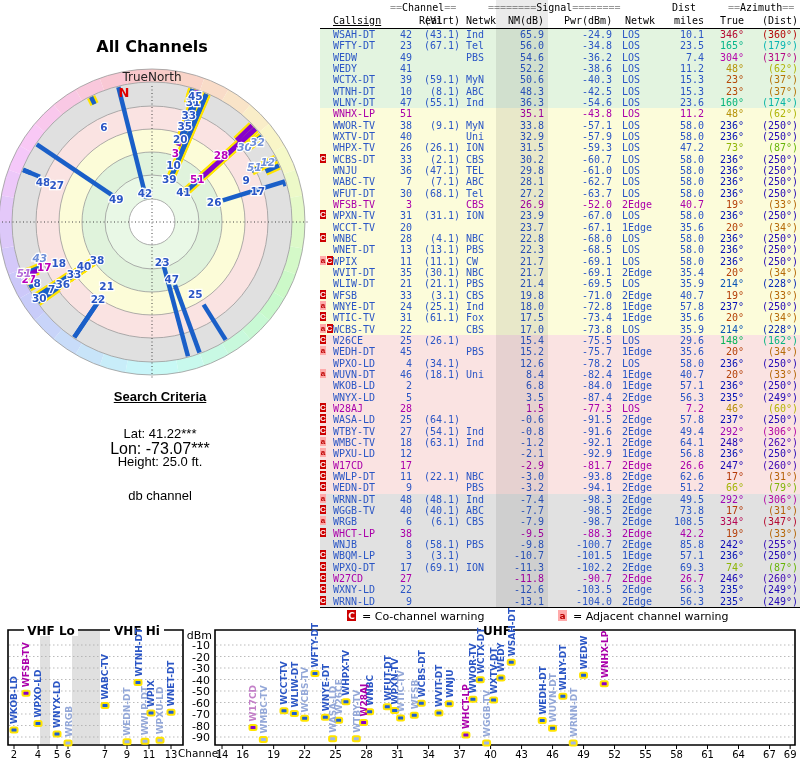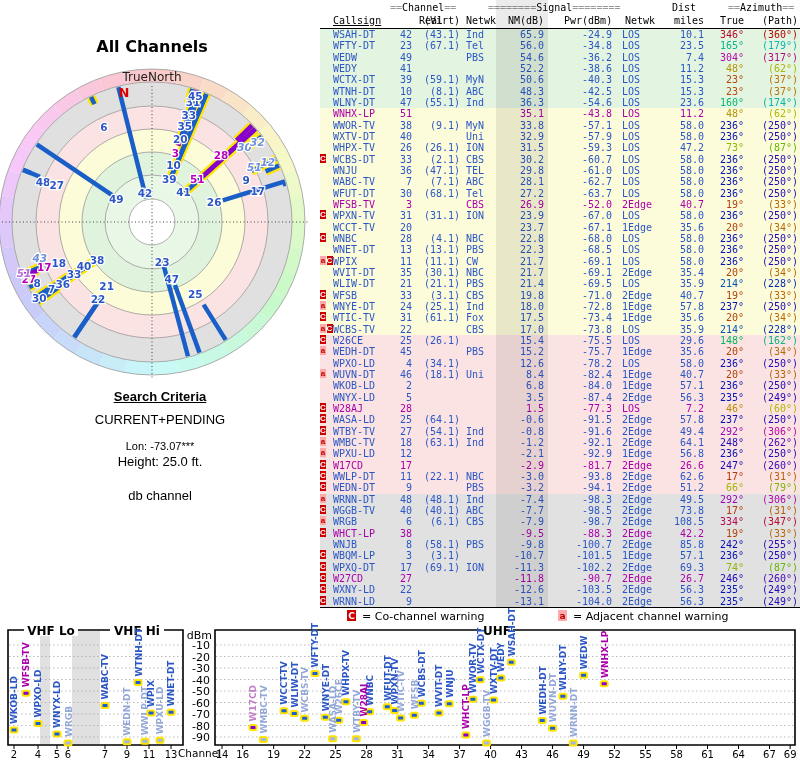--- a/index.html
+++ b/index.html
@@ -3,21 +3,21 @@
 <meta charset="utf-8">
 <style>
   html,body{margin:0;padding:0;background:#fff;}
   #page{position:relative;width:800px;height:768px;background:#fff;overflow:hidden;
         font-family:"Liberation Sans",sans-serif;}
   
   .cblock{position:absolute;left:0;width:320px;text-align:center;color:#000;}
   #search-title{top:389px;font-size:13px;font-weight:bold;text-decoration:underline;}
   #crit1{top:412px;font-size:13px;}
   #crit2{top:426px;font-size:13px;}
-  #crit3{top:440px;font-size:11px;}
+  #crit3{top:440px;font-size:16px;}
   #crit4{top:454px;font-size:13px;}
   #dbdl{top:488px;font-size:13px;}
   #dbdc{top:502px;font-size:13px;}
   #site-link{top:590px;font-size:14px;}
   #site-link a{color:#3333cc;text-decoration:underline;cursor:pointer;}
   
   #tablepanel{position:absolute;left:320px;top:0;width:480px;height:612px;
               font-family:"DejaVu Sans Mono",monospace;font-size:10px;}
   #thead{position:absolute;left:0;top:0;width:480px;height:28px;border-bottom:1px solid #000;}
   .h1s,.h2s{position:absolute;white-space:pre;color:#000;}
@@ -229,41 +229,41 @@
       <text x="254.4219207716355" y="171.04129871683665" text-anchor="middle" font-size="10.5px" font-weight="bold" fill="#6f8fd8" stroke="#fff" stroke-width="2.4" paint-order="stroke" font-style="italic">51</text>
       <text x="267.83084814448785" y="166.48123503385892" text-anchor="middle" font-size="10.5px" font-weight="bold" fill="#6f8fd8" stroke="#fff" stroke-width="2.4" paint-order="stroke" font-style="italic">12</text>
       <text x="39.775331077171884" y="261.9640053362438" text-anchor="middle" font-size="10.5px" font-weight="bold" fill="#6f8fd8" stroke="#fff" stroke-width="2.4" paint-order="stroke" font-style="italic">43</text>
       <text x="24.048628069783348" y="277.1957098913959" text-anchor="middle" font-size="10.5px" font-weight="bold" fill="#b66fd8" stroke="#fff" stroke-width="2.4" paint-order="stroke" font-style="italic">51</text>
       <text x="152" y="52" text-anchor="middle" font-size="16px" font-weight="bold" fill="#000">All Channels</text>
       <text x="152" y="81" text-anchor="middle" font-size="12px" fill="#222">TrueNorth</text>
       <text x="124" y="97" text-anchor="middle" font-size="13px" font-weight="bold" fill="#dd0000">N</text>
     </svg>
 
   <div class="cblock" id="search-title">Search Criteria</div>
-  <div class="cblock" id="crit1">CURRENT+PENDING</div>
+  <div class="cblock" id="crit2">Lat: 41.22***</div>
   <div class="cblock" id="crit3">Lon: -73.07***</div>
   <div class="cblock" id="crit4">Height: 25.0 ft.</div>
   <div class="cblock" id="dbdl">db channel</div>
 
   <div id="tablepanel">
     <div id="thead">
         <div class="h1s" style="left: 70px;"><span class="eq">==</span>Channel<span class="eq">==</span></div>
         <div class="h1s" style="left: 168px;"><span class="eq">========</span>Signal<span class="eq">========</span></div>
         <div class="h1s" style="left: 352px;"><span class="eq"></span>Dist<span class="eq"></span></div>
         <div class="h1s" style="left: 408px;"><span class="eq">==</span>Azimuth<span class="eq">==</span></div>
         <div class="h2s" style="left: 13px; text-decoration: underline;">Callsign</div>
         <div class="h2s" style="left: 68px; margin-left: 31px;">Real</div>
         <div class="h2s" style="left: 104px;">(Virt)</div>
         <div class="h2s" style="left: 146px;">Netwk</div>
         <div class="h2s" style="left: 188px;">NM(dB)</div>
         <div class="h2s" style="left: 244px;">Pwr(dBm)</div>
         <div class="h2s" style="left: 305px;">Netwk</div>
         <div class="h2s" style="left: 354px;">miles</div>
         <div class="h2s" style="left: 400px;">True</div>
-        <div class="h2s" style="left: 442px;">(Path)</div>
+        <div class="h2s" style="left: 442px;">(Dist)</div>
       </div>
     <div id="tbody">
         <div class="trow zg" style="top: 0px;"><span style="color: rgb(43, 86, 197); left: 13px;">WSAH-DT</span><span class="ra" style="color: rgb(43, 86, 197); left: 50px; width: 42px; text-align: right;">42</span><span class="ra" style="color: rgb(43, 86, 197); left: 96px; width: 44px; text-align: right;">(43.1)</span><span style="color: rgb(43, 86, 197); left: 146px;">Ind</span><span class="ra" style="color: rgb(43, 86, 197); left: 182px; width: 42px; text-align: right;">65.9</span><span class="ra" style="color: rgb(43, 86, 197); left: 248px; width: 44px; text-align: right;">-24.9</span><span style="color: rgb(43, 86, 197); left: 302px;">LOS</span><span class="ra" style="color: rgb(43, 86, 197); left: 348px; width: 36px; text-align: right;">10.1</span><span class="ra" style="color: rgb(181, 8, 48); left: 394px; width: 30px; text-align: right;">346°</span><span class="ra" style="color: rgb(181, 8, 8); left: 436px; width: 42px; text-align: right;">(360°)</span></div>
         <div class="trow zg" style="top: 11.333px;"><span style="color: rgb(43, 86, 197); left: 13px;">WFTY-DT</span><span class="ra" style="color: rgb(43, 86, 197); left: 50px; width: 42px; text-align: right;">23</span><span class="ra" style="color: rgb(43, 86, 197); left: 96px; width: 44px; text-align: right;">(67.1)</span><span style="color: rgb(43, 86, 197); left: 146px;">Tel</span><span class="ra" style="color: rgb(43, 86, 197); left: 182px; width: 42px; text-align: right;">56.0</span><span class="ra" style="color: rgb(43, 86, 197); left: 248px; width: 44px; text-align: right;">-34.8</span><span style="color: rgb(43, 86, 197); left: 302px;">LOS</span><span class="ra" style="color: rgb(43, 86, 197); left: 348px; width: 36px; text-align: right;">23.5</span><span class="ra" style="color: rgb(8, 181, 138); left: 394px; width: 30px; text-align: right;">165°</span><span class="ra" style="color: rgb(8, 181, 178); left: 436px; width: 42px; text-align: right;">(179°)</span></div>
         <div class="trow zg" style="top: 22.666px;"><span style="color: rgb(43, 86, 197); left: 13px;">WEDW</span><span class="ra" style="color: rgb(43, 86, 197); left: 50px; width: 42px; text-align: right;">49</span><span style="color: rgb(43, 86, 197); left: 146px;">PBS</span><span class="ra" style="color: rgb(43, 86, 197); left: 182px; width: 42px; text-align: right;">54.6</span><span class="ra" style="color: rgb(43, 86, 197); left: 248px; width: 44px; text-align: right;">-36.2</span><span style="color: rgb(43, 86, 197); left: 302px;">LOS</span><span class="ra" style="color: rgb(43, 86, 197); left: 348px; width: 36px; text-align: right;">7.4</span><span class="ra" style="color: rgb(181, 8, 170); left: 394px; width: 30px; text-align: right;">304°</span><span class="ra" style="color: rgb(181, 8, 132); left: 436px; width: 42px; text-align: right;">(317°)</span></div>
         <div class="trow zg" style="top: 33.999px;"><span style="color: rgb(43, 86, 197); left: 13px;">WEDY</span><span class="ra" style="color: rgb(43, 86, 197); left: 50px; width: 42px; text-align: right;">41</span><span class="ra" style="color: rgb(43, 86, 197); left: 182px; width: 42px; text-align: right;">52.2</span><span class="ra" style="color: rgb(43, 86, 197); left: 248px; width: 44px; text-align: right;">-38.6</span><span style="color: rgb(43, 86, 197); left: 302px;">LOS</span><span class="ra" style="color: rgb(43, 86, 197); left: 348px; width: 36px; text-align: right;">11.2</span><span class="ra" style="color: rgb(181, 146, 8); left: 394px; width: 30px; text-align: right;">48°</span><span class="ra" style="color: rgb(175, 181, 8); left: 436px; width: 42px; text-align: right;">(62°)</span></div>
         <div class="trow zg" style="top: 45.332px;"><span style="color: rgb(43, 86, 197); left: 13px;">WCTX-DT</span><span class="ra" style="color: rgb(43, 86, 197); left: 50px; width: 42px; text-align: right;">39</span><span class="ra" style="color: rgb(43, 86, 197); left: 96px; width: 44px; text-align: right;">(59.1)</span><span style="color: rgb(43, 86, 197); left: 146px;">MyN</span><span class="ra" style="color: rgb(43, 86, 197); left: 182px; width: 42px; text-align: right;">50.6</span><span class="ra" style="color: rgb(43, 86, 197); left: 248px; width: 44px; text-align: right;">-40.3</span><span style="color: rgb(43, 86, 197); left: 302px;">LOS</span><span class="ra" style="color: rgb(43, 86, 197); left: 348px; width: 36px; text-align: right;">15.3</span><span class="ra" style="color: rgb(181, 74, 8); left: 394px; width: 30px; text-align: right;">23°</span><span class="ra" style="color: rgb(181, 115, 8); left: 436px; width: 42px; text-align: right;">(37°)</span></div>
         <div class="trow zg" style="top: 56.665px;"><span style="color: rgb(43, 86, 197); left: 13px;">WTNH-DT</span><span class="ra" style="color: rgb(43, 86, 197); left: 50px; width: 42px; text-align: right;">10</span><span class="ra" style="color: rgb(43, 86, 197); left: 96px; width: 44px; text-align: right;">(8.1)</span><span style="color: rgb(43, 86, 197); left: 146px;">ABC</span><span class="ra" style="color: rgb(43, 86, 197); left: 182px; width: 42px; text-align: right;">48.3</span><span class="ra" style="color: rgb(43, 86, 197); left: 248px; width: 44px; text-align: right;">-42.5</span><span style="color: rgb(43, 86, 197); left: 302px;">LOS</span><span class="ra" style="color: rgb(43, 86, 197); left: 348px; width: 36px; text-align: right;">15.3</span><span class="ra" style="color: rgb(181, 74, 8); left: 394px; width: 30px; text-align: right;">23°</span><span class="ra" style="color: rgb(181, 115, 8); left: 436px; width: 42px; text-align: right;">(37°)</span></div>
         <div class="trow zg" style="top: 67.998px;"><span style="color: rgb(43, 86, 197); left: 13px;">WLNY-DT</span><span class="ra" style="color: rgb(43, 86, 197); left: 50px; width: 42px; text-align: right;">47</span><span class="ra" style="color: rgb(43, 86, 197); left: 96px; width: 44px; text-align: right;">(55.1)</span><span style="color: rgb(43, 86, 197); left: 146px;">Ind</span><span class="ra" style="color: rgb(43, 86, 197); left: 182px; width: 42px; text-align: right;">36.3</span><span class="ra" style="color: rgb(43, 86, 197); left: 248px; width: 44px; text-align: right;">-54.6</span><span style="color: rgb(43, 86, 197); left: 302px;">LOS</span><span class="ra" style="color: rgb(43, 86, 197); left: 348px; width: 36px; text-align: right;">23.6</span><span class="ra" style="color: rgb(8, 181, 123); left: 394px; width: 30px; text-align: right;">160°</span><span class="ra" style="color: rgb(8, 181, 164); left: 436px; width: 42px; text-align: right;">(174°)</span></div>
         <div class="trow zy" style="top: 79.331px;"><span style="color: rgb(170, 0, 170); left: 13px;">WNHX-LP</span><span class="ra" style="color: rgb(170, 0, 170); left: 50px; width: 42px; text-align: right;">51</span><span class="ra" style="color: rgb(170, 0, 170); left: 182px; width: 42px; text-align: right;">35.1</span><span class="ra" style="color: rgb(170, 0, 170); left: 248px; width: 44px; text-align: right;">-43.8</span><span style="color: rgb(170, 0, 170); left: 302px;">LOS</span><span class="ra" style="color: rgb(170, 0, 170); left: 348px; width: 36px; text-align: right;">11.2</span><span class="ra" style="color: rgb(181, 146, 8); left: 394px; width: 30px; text-align: right;">48°</span><span class="ra" style="color: rgb(175, 181, 8); left: 436px; width: 42px; text-align: right;">(62°)</span></div>

